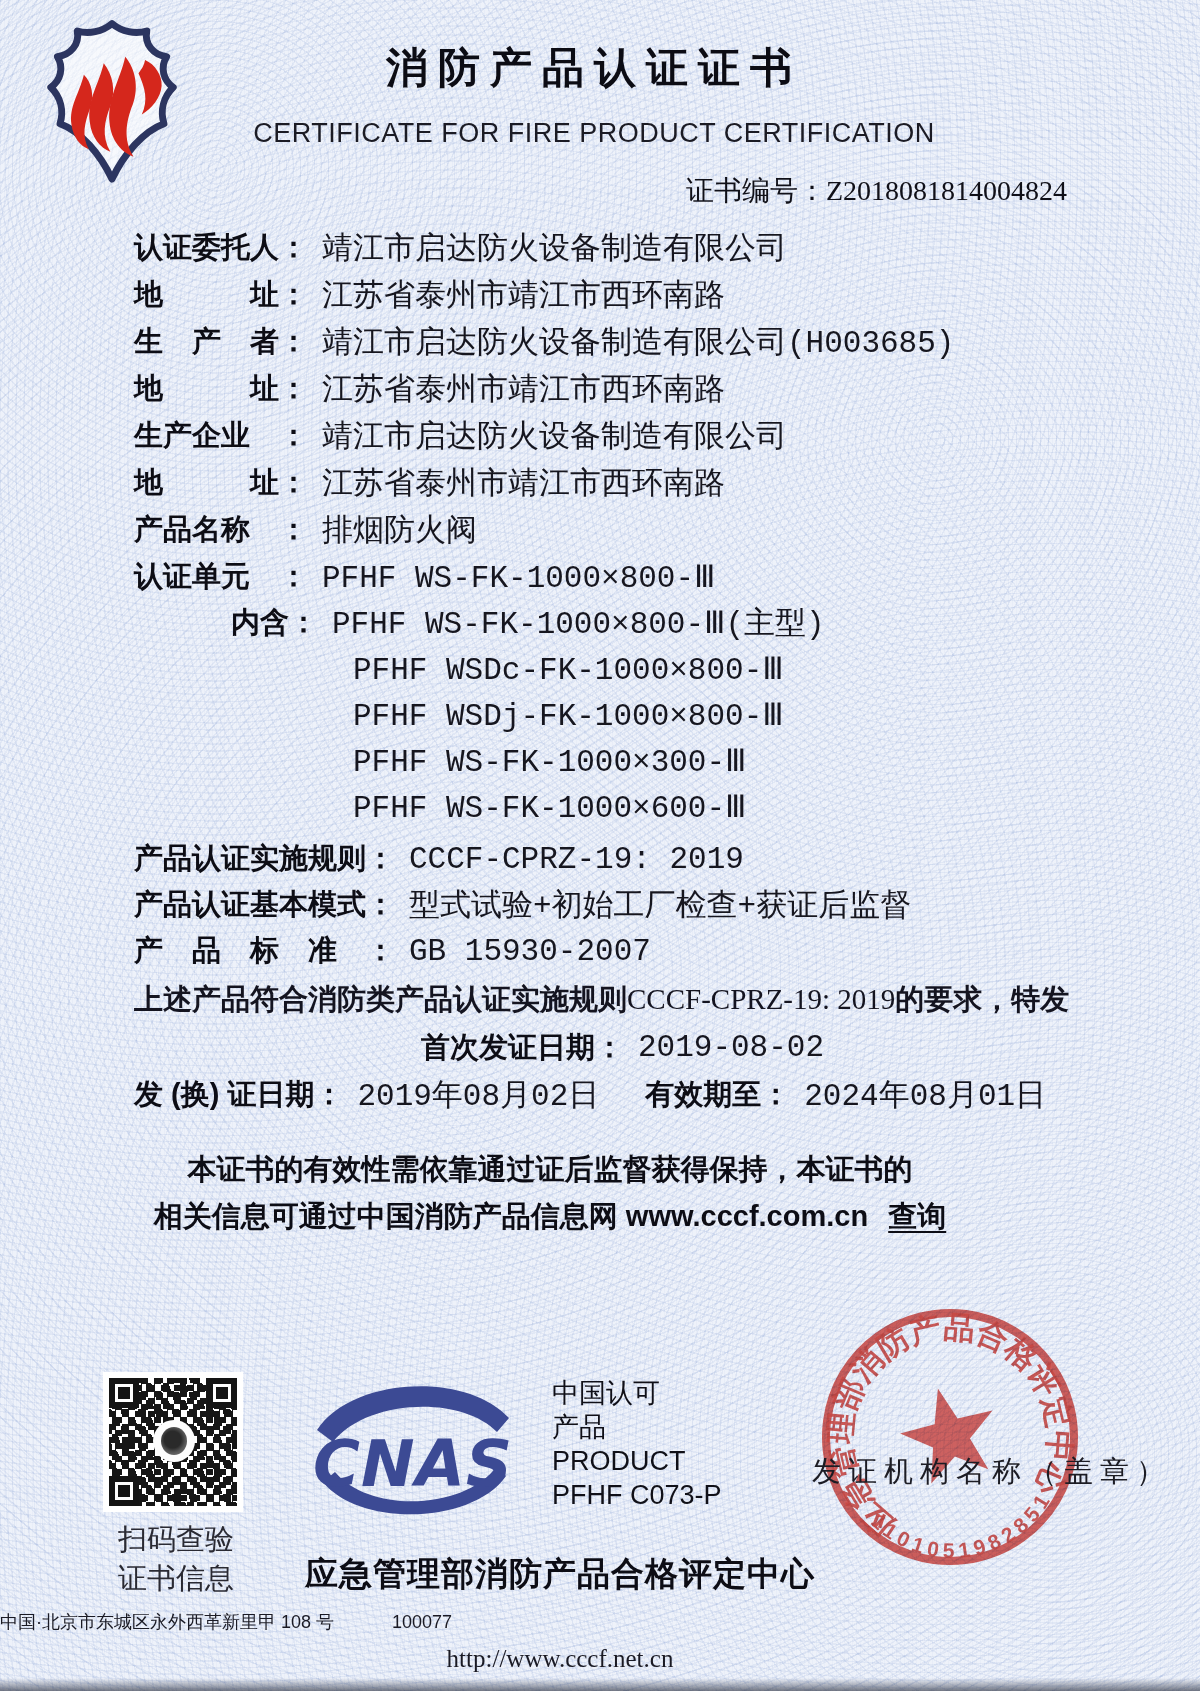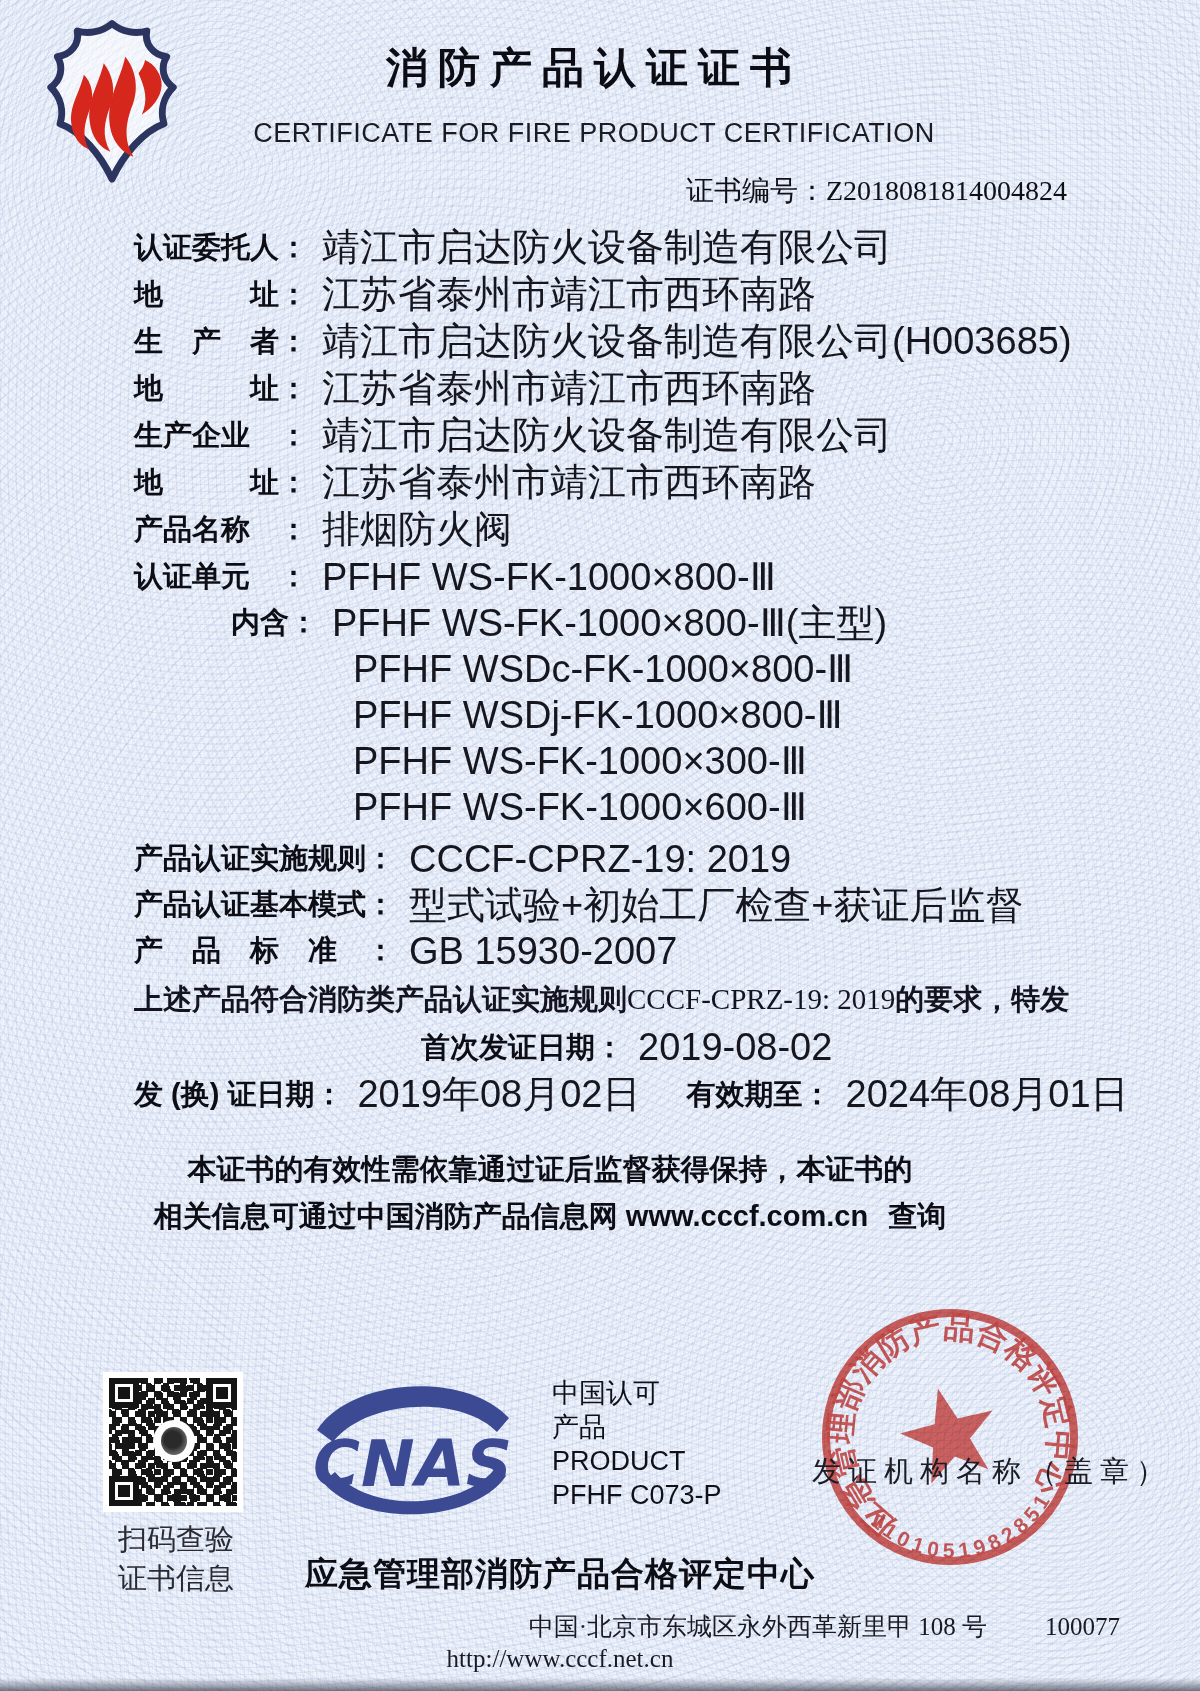--- a/index.html
+++ b/index.html
@@ -22,34 +22,34 @@
   .title-wrap{position:absolute;left:0;top:40px;width:1100px;text-align:center;padding-left:44px;}
   .title{font-size:42px;font-weight:700;letter-spacing:10px;color:#0c0c14;}
   .subtitle{margin-top:22px;font-size:27px;font-weight:400;letter-spacing:0.5px;color:#1b1b24;}
   .cert-no{position:absolute;top:172px;right:133px;font-family:"Liberation Serif","DejaVu Serif",serif;
     font-size:28px;color:#101018;white-space:nowrap;}
 
   
   .body{position:absolute;top:224px;left:113px;width:1010px;margin-left:21px;}
   .row{height:47px;display:flex;align-items:center;white-space:nowrap;}
   .lbl{font-family:"Liberation Sans",sans-serif;font-weight:700;font-size:29px;color:#0d0d15;}
-  .val{font-family:Liberation Sans, sans-serif;font-size:38px;color:#16161f;margin-left:14px;}
+  .val{font-family:Liberation Mono, monospace;font-size:31px;color:#16161f;margin-left:14px;}
   .row.contains{padding-left:97px;height:46px;}
   .row.model{padding-left:205px;height:46px;}
   .row.rule{height:46px;}
   .rules{margin-top:6px;}
   .statement{margin-top:2px;font-size:29px;line-height:46px;white-space:nowrap;}
   .statement .b{font-weight:700;font-family:"Liberation Sans",sans-serif;}
   .statement .code{font-family:"Liberation Serif","DejaVu Serif",serif;}
   .row.first-issue{margin-top:2px;padding-left:287px;}
   .row.reissue .gap{margin-left:46px;}
 
   .notice{position:absolute;left:0;top:1146px;width:1100px;text-align:center;
     font-size:29px;line-height:47px;font-weight:700;color:#0d0d15;}
-  .notice .u{text-underline-offset:5px;margin-left:12px;}
+  .notice .u{text-decoration:underline;text-underline-offset:5px;margin-left:12px;}
   .notice .url{font-family:"Liberation Sans",sans-serif;font-weight:700;}
 
   
   .qr{position:absolute;left:103px;top:1372px;width:140px;height:140px;background:#fff;padding:4px;box-sizing:border-box;}
   .qr-pattern{position:absolute;left:6px;top:6px;right:6px;bottom:6px;background-color:#fff;
     background-image:
       repeating-conic-gradient(#161616 0 25%, transparent 0 50%),
       repeating-conic-gradient(transparent 0 27%, #161616 0 47%);
     background-size:13px 13px,17px 17px;background-position:0 0,3px 5px;}
   .finder{position:absolute;width:30px;height:30px;background:#fff;border:6px solid #141414;box-sizing:border-box;}
@@ -65,22 +65,22 @@
   .cnas-text{position:absolute;left:552px;top:1376px;font-size:27px;line-height:34px;color:#101018;}
   .cnas-text .cn{font-family:"Liberation Serif","DejaVu Serif",serif;}
 
   .stamp{position:absolute;left:785px;top:1272px;width:330px;height:330px;
     transform:rotate(-14deg);mix-blend-mode:multiply;opacity:0.92;}
   .stamp-caption{position:absolute;left:812px;top:1452px;z-index:5;
     font-family:"Liberation Serif","DejaVu Serif",serif;font-size:29px;letter-spacing:7px;color:#1c1c24;}
 
   .org-name{position:absolute;left:0;top:1552px;width:1120px;text-align:center;
     font-size:33px;font-weight:700;letter-spacing:1px;color:#0d0d15;}
-  .addr-line{position:absolute;left:0;top:1610px;width:1120px;text-align:right;
-    font-family:Liberation Serif, serif;font-size:25px;color:#1a1a24;}
+  .addr-line{position:absolute;left:0;top:1610px;width:1120px;text-align:left;
+    font-family:Liberation Sans, sans-serif;font-size:18px;color:#1a1a24;}
   .addr-line .post{margin-left:58px;}
   .url-line{position:absolute;left:0;top:1645px;width:1120px;text-align:center;
     font-family:"Liberation Serif","DejaVu Serif",serif;font-size:25px;color:#1a1a24;}
 </style>
 </head>
 <body>
 
 <div class="page">
 
   <svg class="shield" viewBox="0 0 100 110">

